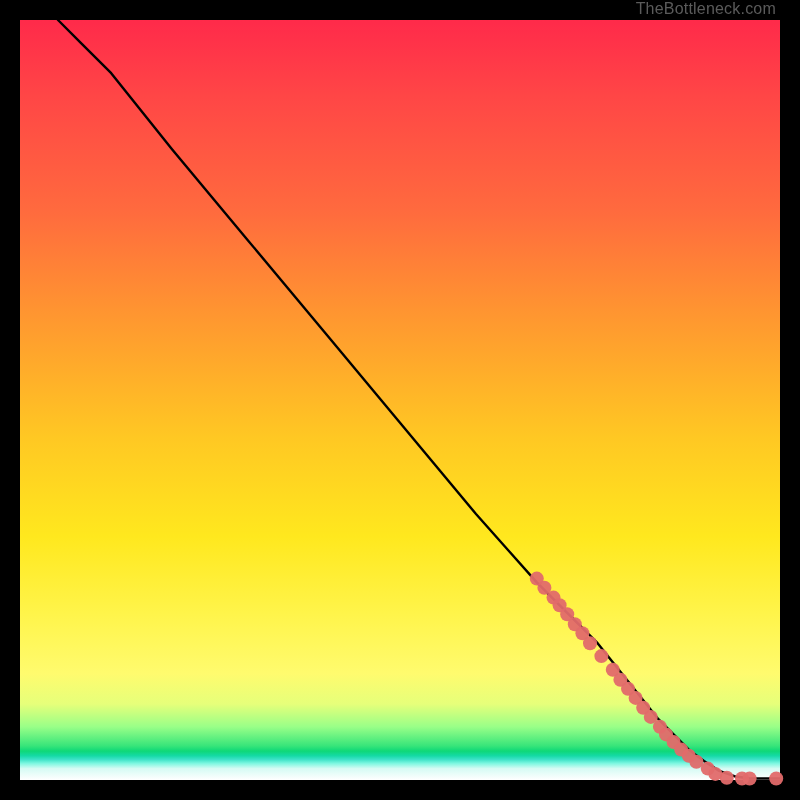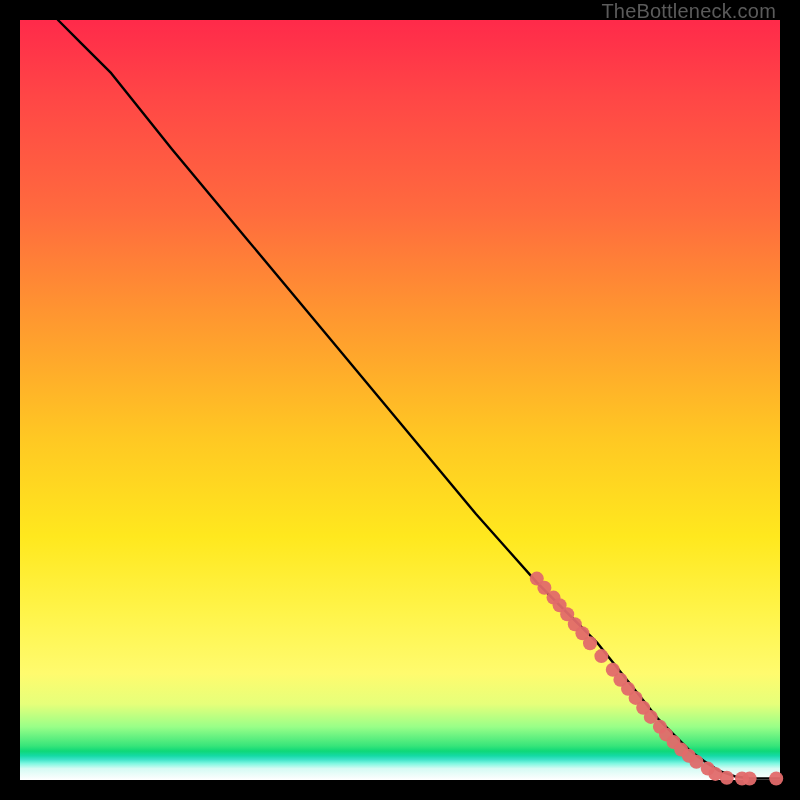--- a/index.html
+++ b/index.html
@@ -45,21 +45,21 @@
       #7cf7e0 97.8%,
       #d6fbf4 98.5%,
       #ffffff 100%
     );
   }
   .watermark {
     position: absolute;
     top: 0px;
     right: 24px;
     color: #5b5b5b;
-    font-size: 20px;
+    font-size: 16px;
     font-weight: 400;
     letter-spacing: 0.2px;
     user-select: none;
   }
   svg.curve {
     position: absolute;
     top: 0;
     left: 0;
     width: 760px;
     height: 760px;

